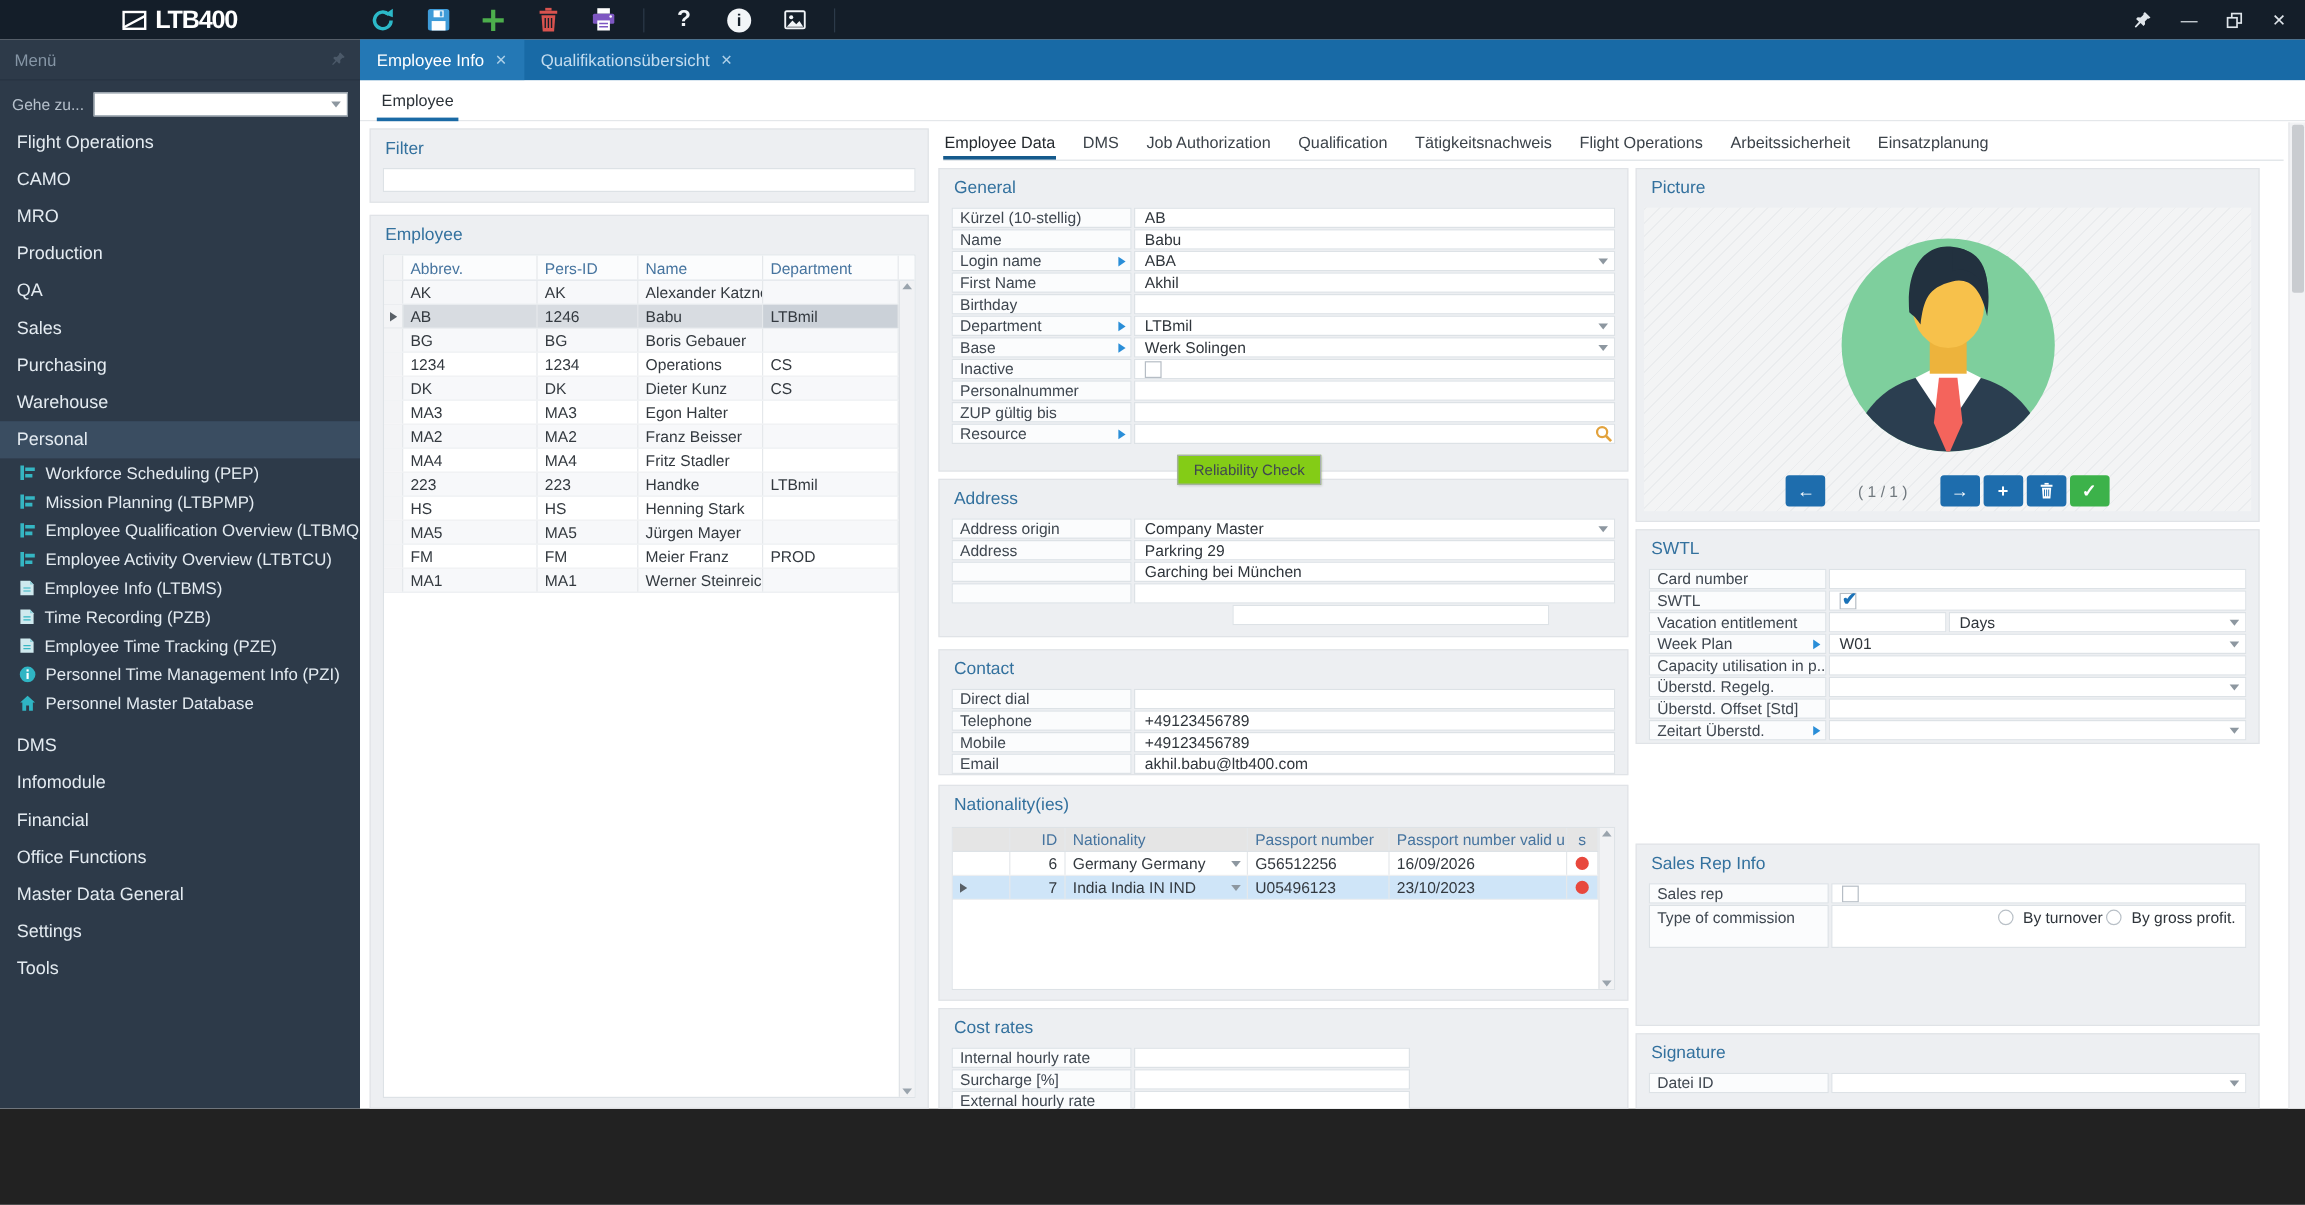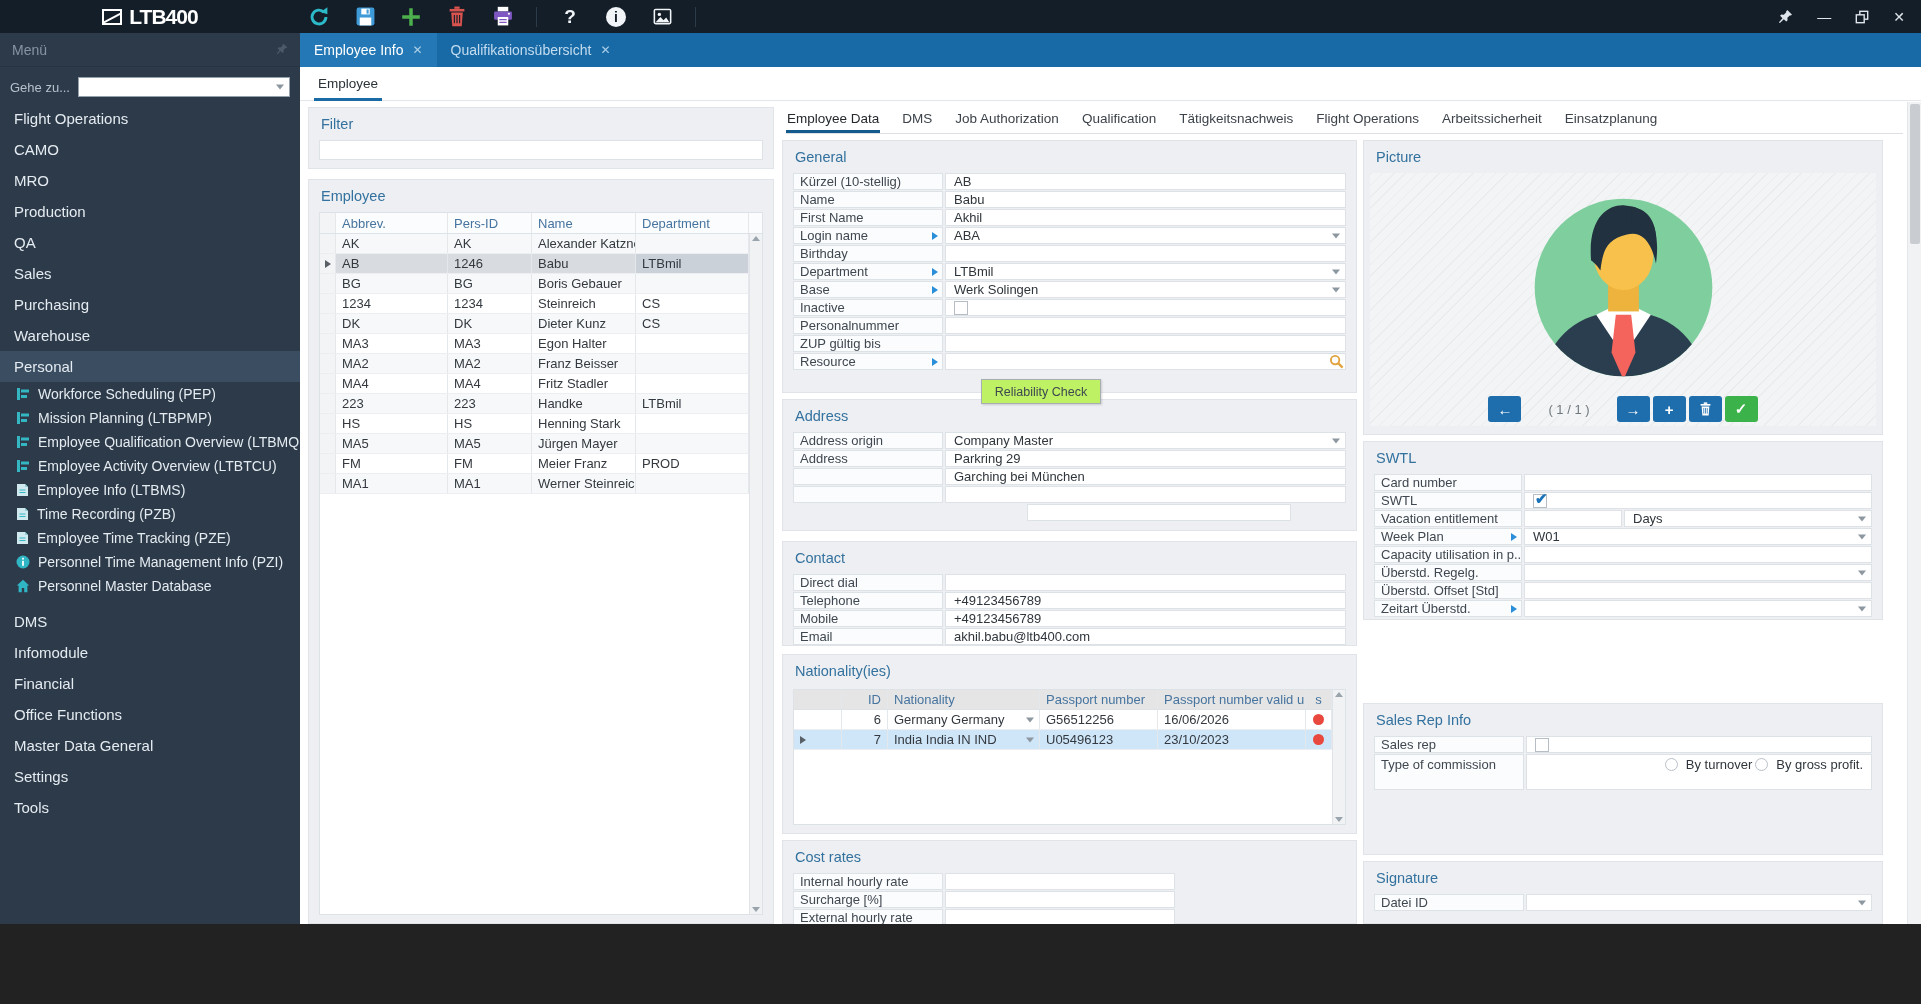--- a/index.html
+++ b/index.html
@@ -96,21 +96,21 @@
 .nrow.sel{background:#cfe5f8}
 .n-mark{flex:0 0 48px;border-right:1px solid #e5e8eb;display:flex;align-items:center;padding-left:4px}
 .n-id{flex:0 0 46px;justify-content:flex-end}
 .n-nat{flex:0 0 152px;position:relative}
 .n-pass{flex:0 0 118px}
 .n-valid{flex:0 0 148px}
 .n-s{flex:1;justify-content:center}
 .dot{width:11px;height:11px;border-radius:50%;background:#e8483d}
 .ncell{padding:2px 6px;border-right:1px solid #e5e8eb;display:flex;align-items:center;white-space:nowrap;overflow:hidden}
 
-.tooltip{position:absolute;left:198px;top:238px;width:120px;height:25px;background:#bef264;border:1px solid #a8adb2;box-shadow:1px 1px 2px rgba(0,0,0,.15);display:flex;align-items:center;justify-content:center;font-size:12.5px;color:#3f4750;z-index:5}
+.tooltip{position:absolute;left:198px;top:238px;width:120px;height:25px;background:#84cc16;border:1px solid #a8adb2;box-shadow:1px 1px 2px rgba(0,0,0,.15);display:flex;align-items:center;justify-content:center;font-size:12.5px;color:#3f4750;z-index:5}
 .mag{position:absolute;right:2px;top:1px}
 
 .page-scroll{position:absolute;right:0;top:35px;bottom:0;width:14px;background:#f1f2f4;border-left:1px solid #e4e7ea}
 .page-thumb{position:absolute;top:2px;left:2px;width:10px;height:140px;background:#c9ccd0;border-radius:2px}
 .sub-cell{background:#fff;border:1px solid #dde2e6;height:17px}
 </style>
 </head>
 <body>
 
 <div class="window">
@@ -344,21 +344,21 @@
                         <div class="ecol c-mark"></div>
                         <div class="ecol c-ab">BG</div>
                         <div class="ecol c-pid">BG</div>
                         <div class="ecol c-nm">Boris Gebauer</div>
                         <div class="ecol c-dp"></div>
                       </div>
                     <div class="erow">
                         <div class="ecol c-mark"></div>
                         <div class="ecol c-ab">1234</div>
                         <div class="ecol c-pid">1234</div>
-                        <div class="ecol c-nm">Steinreich</div>
+                        <div class="ecol c-nm">Operations</div>
                         <div class="ecol c-dp">CS</div>
                       </div>
                     <div class="erow">
                         <div class="ecol c-mark"></div>
                         <div class="ecol c-ab">DK</div>
                         <div class="ecol c-pid">DK</div>
                         <div class="ecol c-nm">Dieter Kunz</div>
                         <div class="ecol c-dp">CS</div>
                       </div>
                     <div class="erow">
@@ -456,34 +456,34 @@
                   <div class="frow">
                       <div class="flbl">
                         <span>Name</span>
                       </div>
                       <div class="fval">
                         <span>Babu</span>
                       </div>
                     </div>
                   <div class="frow">
                       <div class="flbl">
-                        <span>First Name</span>
-                      </div>
-                      <div class="fval">
-                        <span>Akhil</span>
-                      </div>
-                    </div>
-                  <div class="frow">
-                      <div class="flbl">
                         <span>Login name</span>
                         <span class="arr"></span>
                       </div>
                       <div class="fval">
                         <span>ABA</span>
                         <span class="caret"></span>
+                      </div>
+                    </div>
+                  <div class="frow">
+                      <div class="flbl">
+                        <span>First Name</span>
+                      </div>
+                      <div class="fval">
+                        <span>Akhil</span>
                       </div>
                     </div>
                   <div class="frow">
                       <div class="flbl">
                         <span>Birthday</span>
                       </div>
                       <div class="fval">
                         <span></span>
                       </div>
                     </div>
@@ -637,21 +637,21 @@
                         <div class="ncell n-s">s</div>
                       </div>
                       <div class="nrow">
                         <div class="ncell n-mark"></div>
                         <div class="ncell n-id">6</div>
                         <div class="ncell n-nat">
                             <span>Germany Germany</span>
                             <span class="caret"></span>
                           </div>
                         <div class="ncell n-pass">G56512256</div>
-                        <div class="ncell n-valid">16/06/2026</div>
+                        <div class="ncell n-valid">16/09/2026</div>
                         <div class="ncell n-s">
                             <span class="dot"></span>
                           </div>
                       </div>
                       <div class="nrow sel">
                         <div class="ncell n-mark">
                             <span class="mark-tri"></span>
                           </div>
                         <div class="ncell n-id">7</div>
                         <div class="ncell n-nat">

